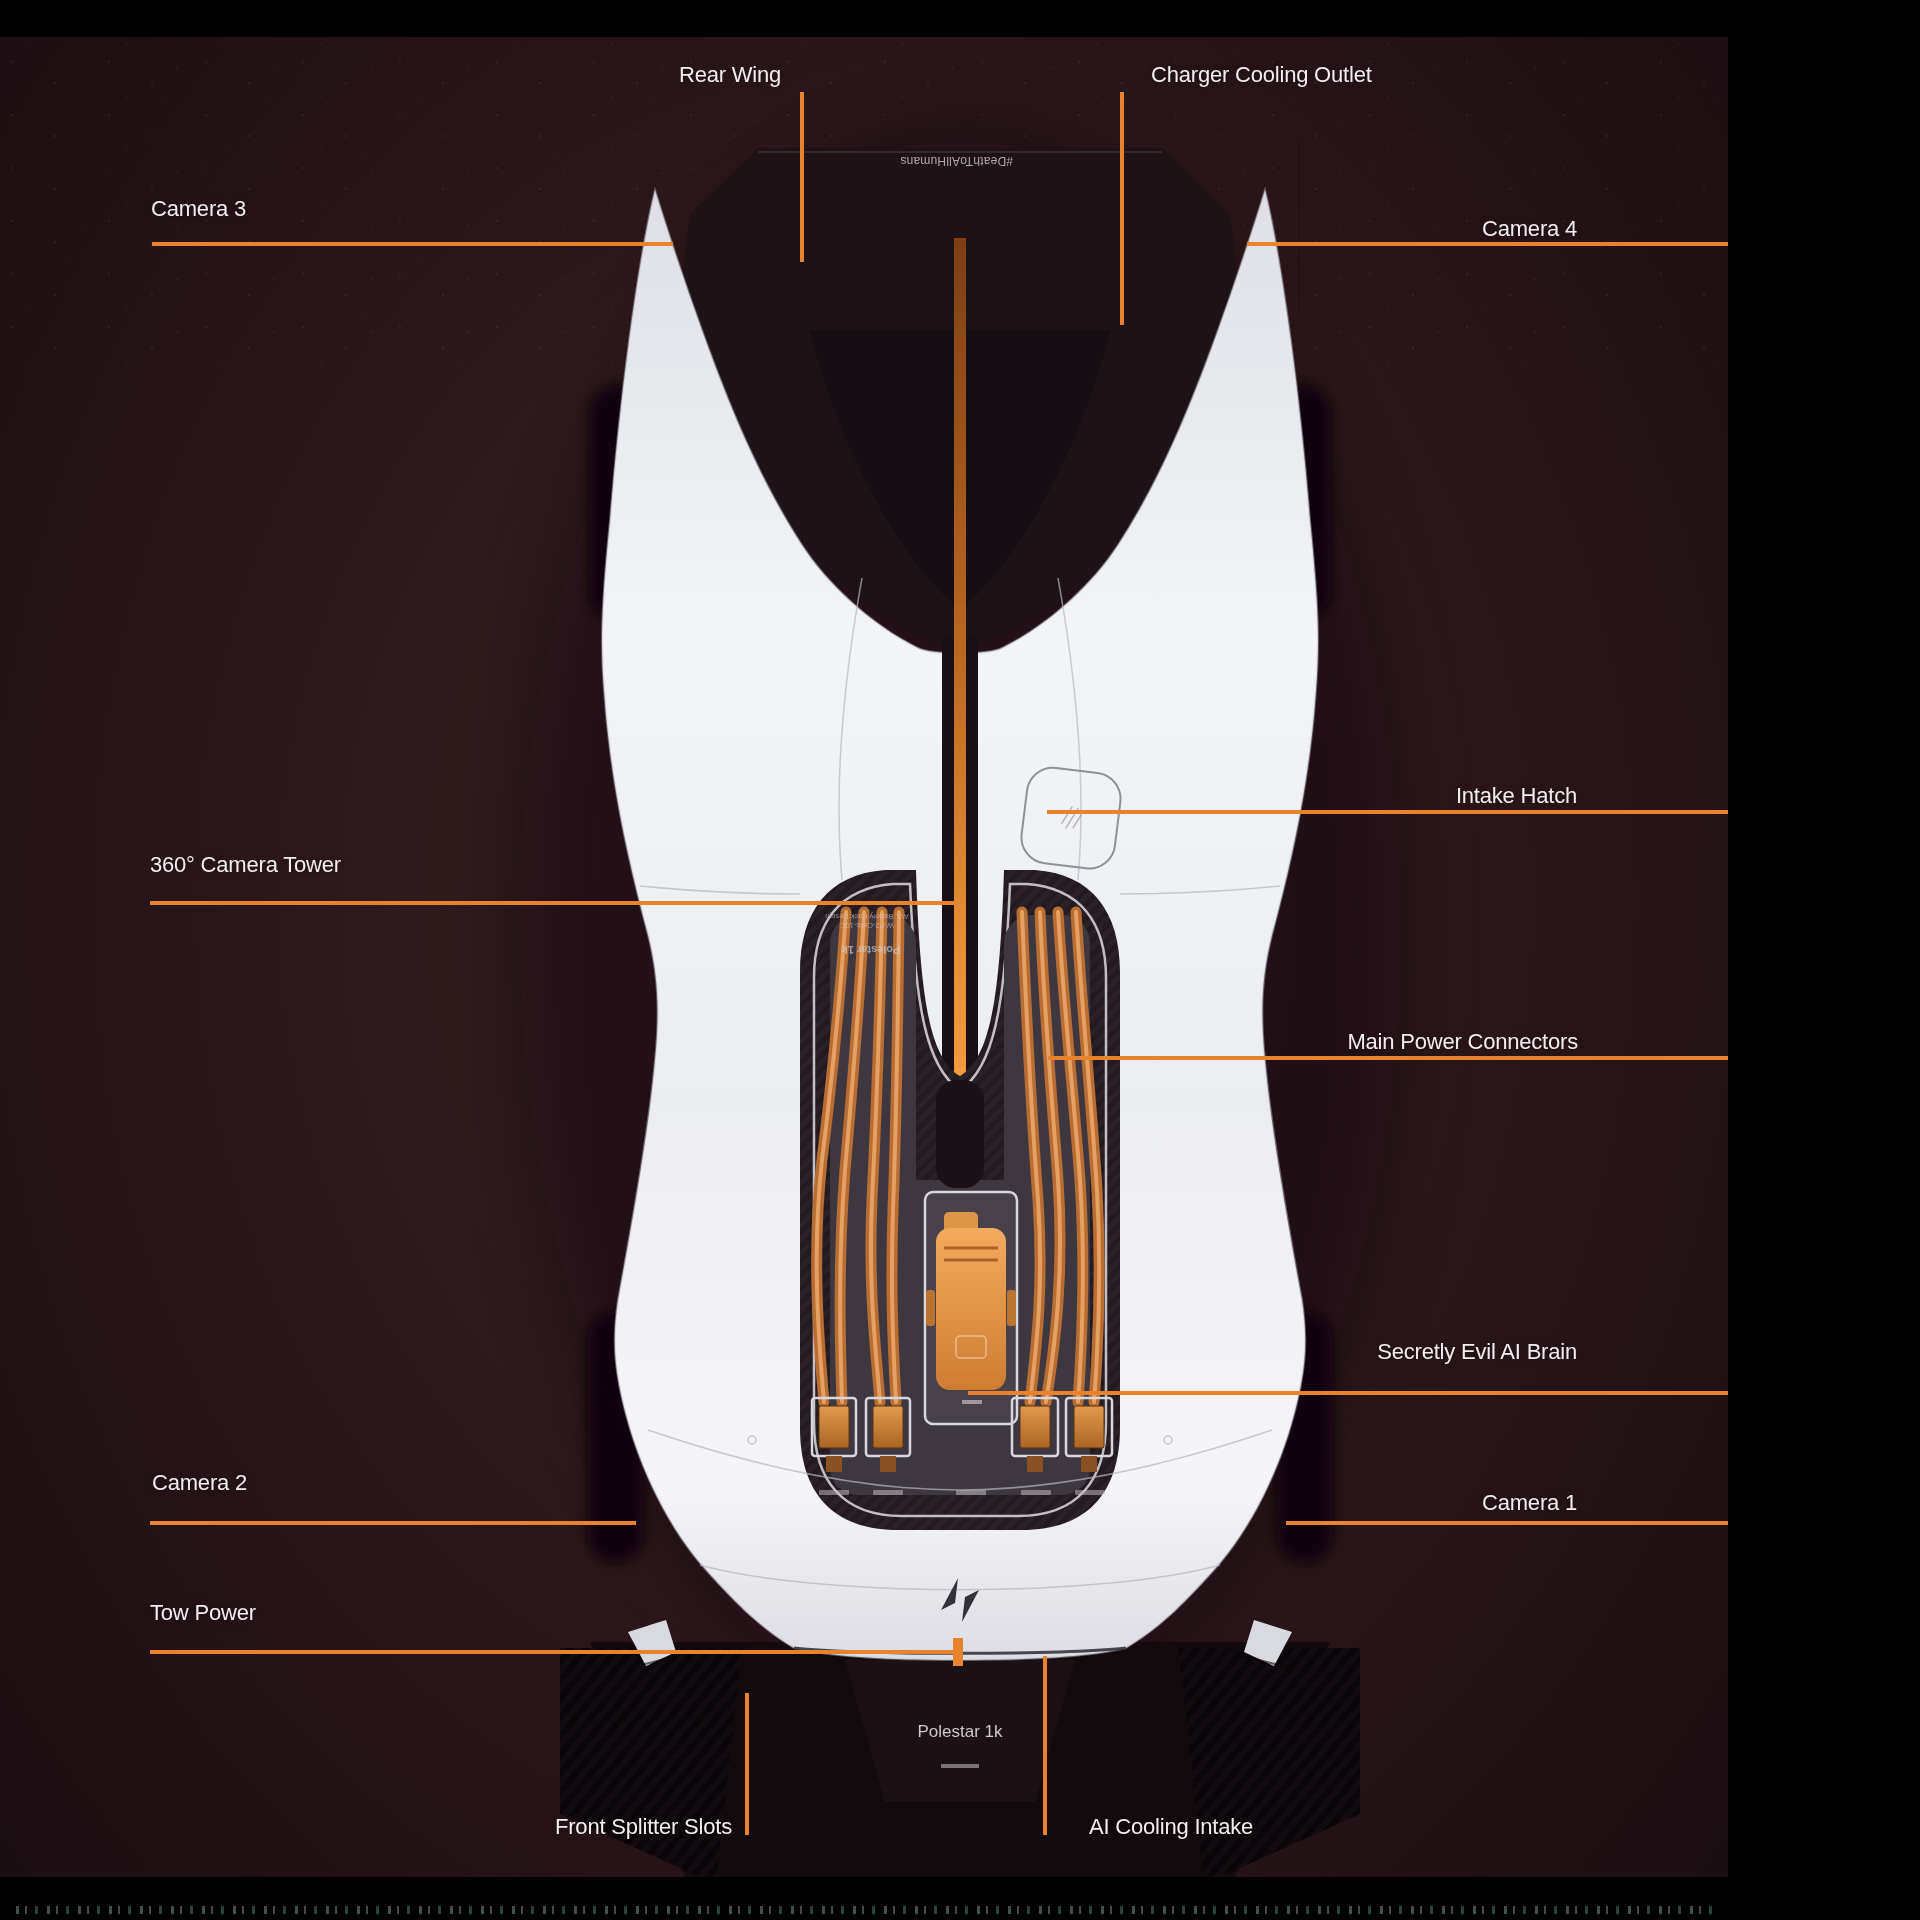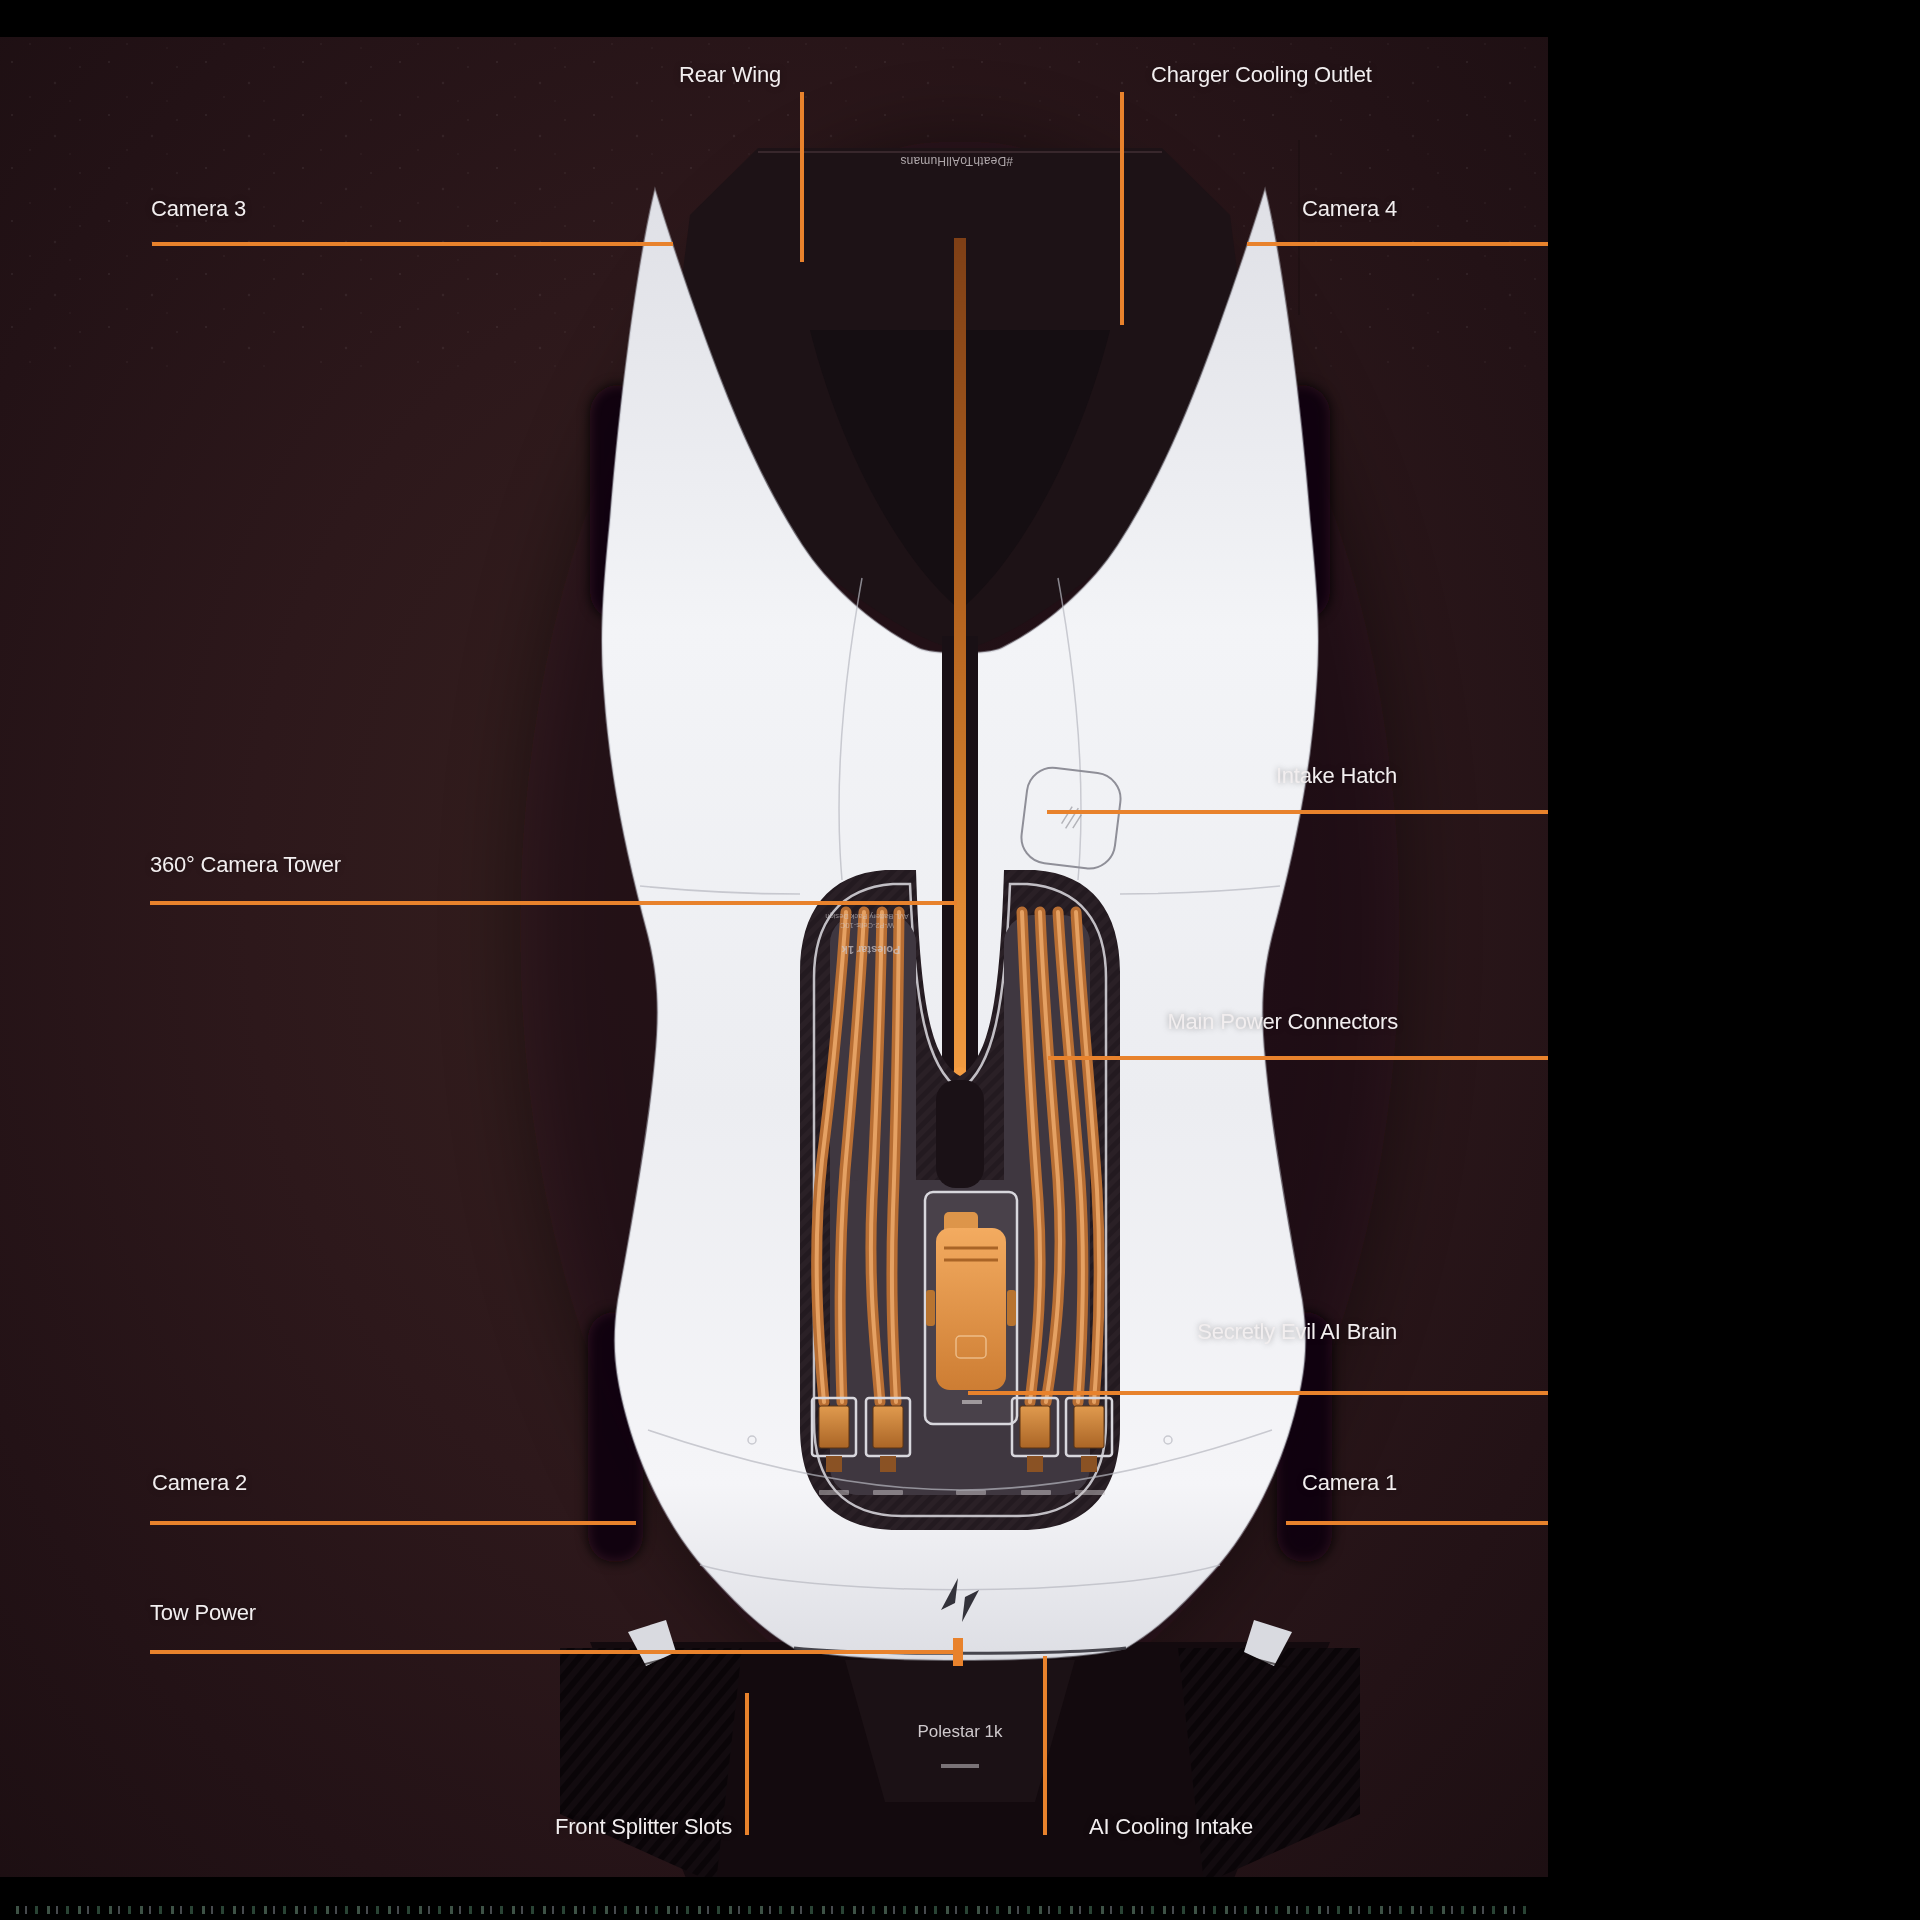--- a/index.html
+++ b/index.html
@@ -1,36 +1,36 @@
 <!DOCTYPE html>
 <html><head>
 <meta charset="utf-8">
 <style>
   html,body { margin:0; padding:0; background:#000; }
   .stage {
-    position:relative; width:1548px; height:1920px; overflow:hidden;
+    position:relative; width:1728px; height:1920px; overflow:hidden;
     background: radial-gradient(1250px 1550px at 50% 47%, #37211f 0%, #2d181b 42%, #231216 70%, #190d10 100%);
     font-family:"Liberation Sans", sans-serif;
   }
   .bar { position:absolute; left:0; width:1920px; background:#000; }
   .bar.top { top:0; height:37px; }
   .bar.bottom { top:1877px; height:43px; }
   .credits-strip {
     position:absolute; top:1906px; left:16px; right:16px; height:8px; opacity:.75;
     background: repeating-linear-gradient(90deg,
       rgba(150,200,170,.55) 0 3px, rgba(0,0,0,0) 3px 9px,
       rgba(210,220,230,.45) 9px 11px, rgba(0,0,0,0) 11px 19px,
       rgba(110,180,140,.5) 19px 22px, rgba(0,0,0,0) 22px 31px);
     filter: blur(.4px);
   }
   .ann {
     position:absolute; font-size:22px; line-height:1.05; letter-spacing:-0.2px;
     color:#F2EEEF; white-space:nowrap; text-shadow:0 0 6px rgba(0,0,0,.35);
   }
-  .ann.right { text-align:left; }
+  .ann.right { text-align:left;margin-top:20px; }
   .caption {
     position:absolute; left:860px; top:1722px; width:200px; text-align:center;
     color:#CFC9CC; font-size:17px; letter-spacing:0; white-space:nowrap;
   }
   .caption-dash {
     position:absolute; left:941px; top:1764px; width:38px; height:4px;
     background:#8B8588; opacity:.85;
   }
   .marking {
     position:absolute; transform:rotate(180deg); color:#CFC8CB; white-space:nowrap;

